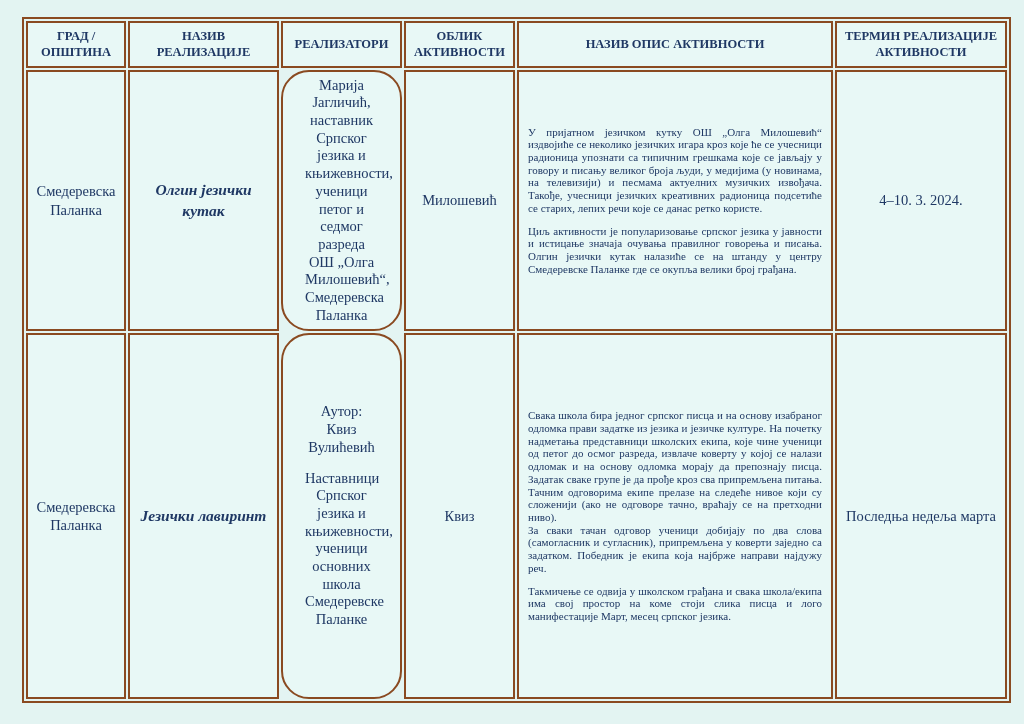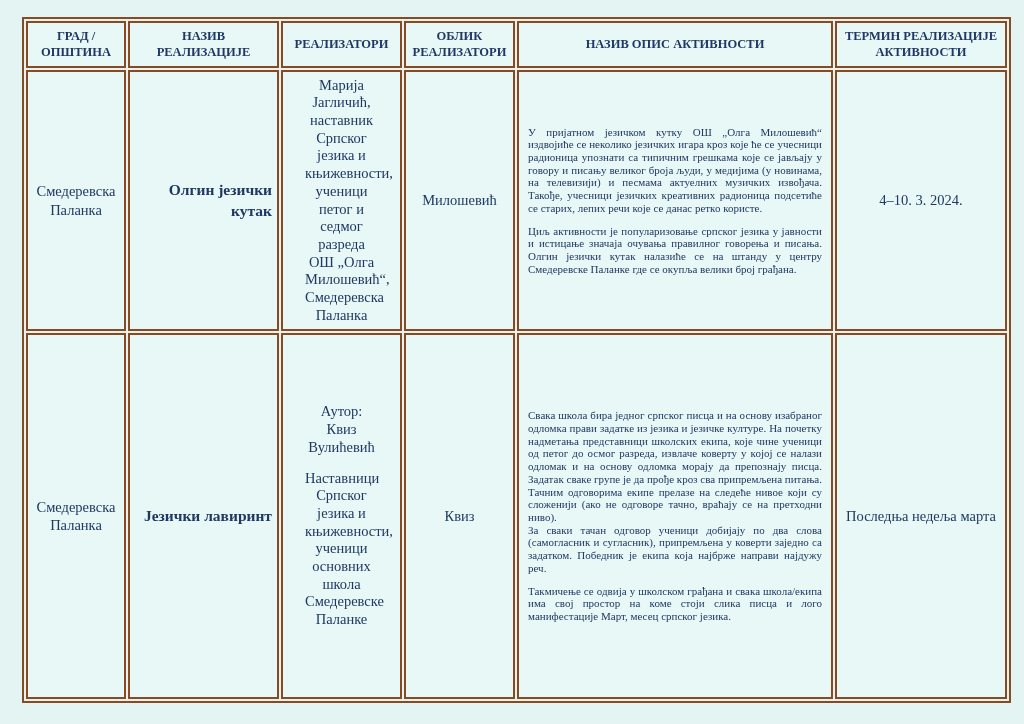--- a/index.html
+++ b/index.html
@@ -42,30 +42,32 @@
     height: 47px;
     line-height: 1.25;
     padding: 2px 4px;
   }
   td.c-city, td.c-form, td.c-term {
     text-align: center;
     font-size: 14.5px;
     line-height: 1.25;
   }
   td.c-name {
-    text-align: right;
+    text-align: center;
     font-size: 15.5px;
     font-weight: bold;
+    font-style: italic;
     line-height: 1.3;
   }
   td.c-realizers {
     text-align: center;
     font-size: 14.5px;
     line-height: 1.22;
     padding: 2px 22px;
+    border-radius: 28px;
   }
   td.c-desc {
     text-align: justify;
     font-size: 11px;
     line-height: 1.155;
     vertical-align: middle;
     padding: 4px 9px 4px 9px;
   }
   tr.row-1 td { height: 261px; }
   tr.row-2 td { height: 366px; }
@@ -84,21 +86,21 @@
       <col style="width:121px">
       <col style="width:111px">
       <col style="width:316px">
       <col style="width:172px">
     </colgroup>
     <thead>
       <tr>
         <th>ГРАД / ОПШТИНА</th>
         <th>НАЗИВ РЕАЛИЗАЦИЈЕ</th>
         <th>РЕАЛИЗАТОРИ</th>
-        <th>ОБЛИК РЕАЛИЗАТОРИ</th>
+        <th>ОБЛИК АКТИВНОСТИ</th>
         <th>НАЗИВ ОПИС АКТИВНОСТИ</th>
         <th>ТЕРМИН РЕАЛИЗАЦИЈЕ АКТИВНОСТИ</th>
       </tr>
     </thead>
     <tbody>
       <tr class="row-1">
         <td class="c-city">Смедеревска Паланка</td>
         <td class="c-name">Олгин језички кутак</td>
         <td class="c-realizers">
             <p class="para"><span>Марија Јагличић, наставник Српског језика и књижевности, ученици петог и седмог разреда ОШ „Олга Милошевић“, Смедеревска Паланка</span></p>

